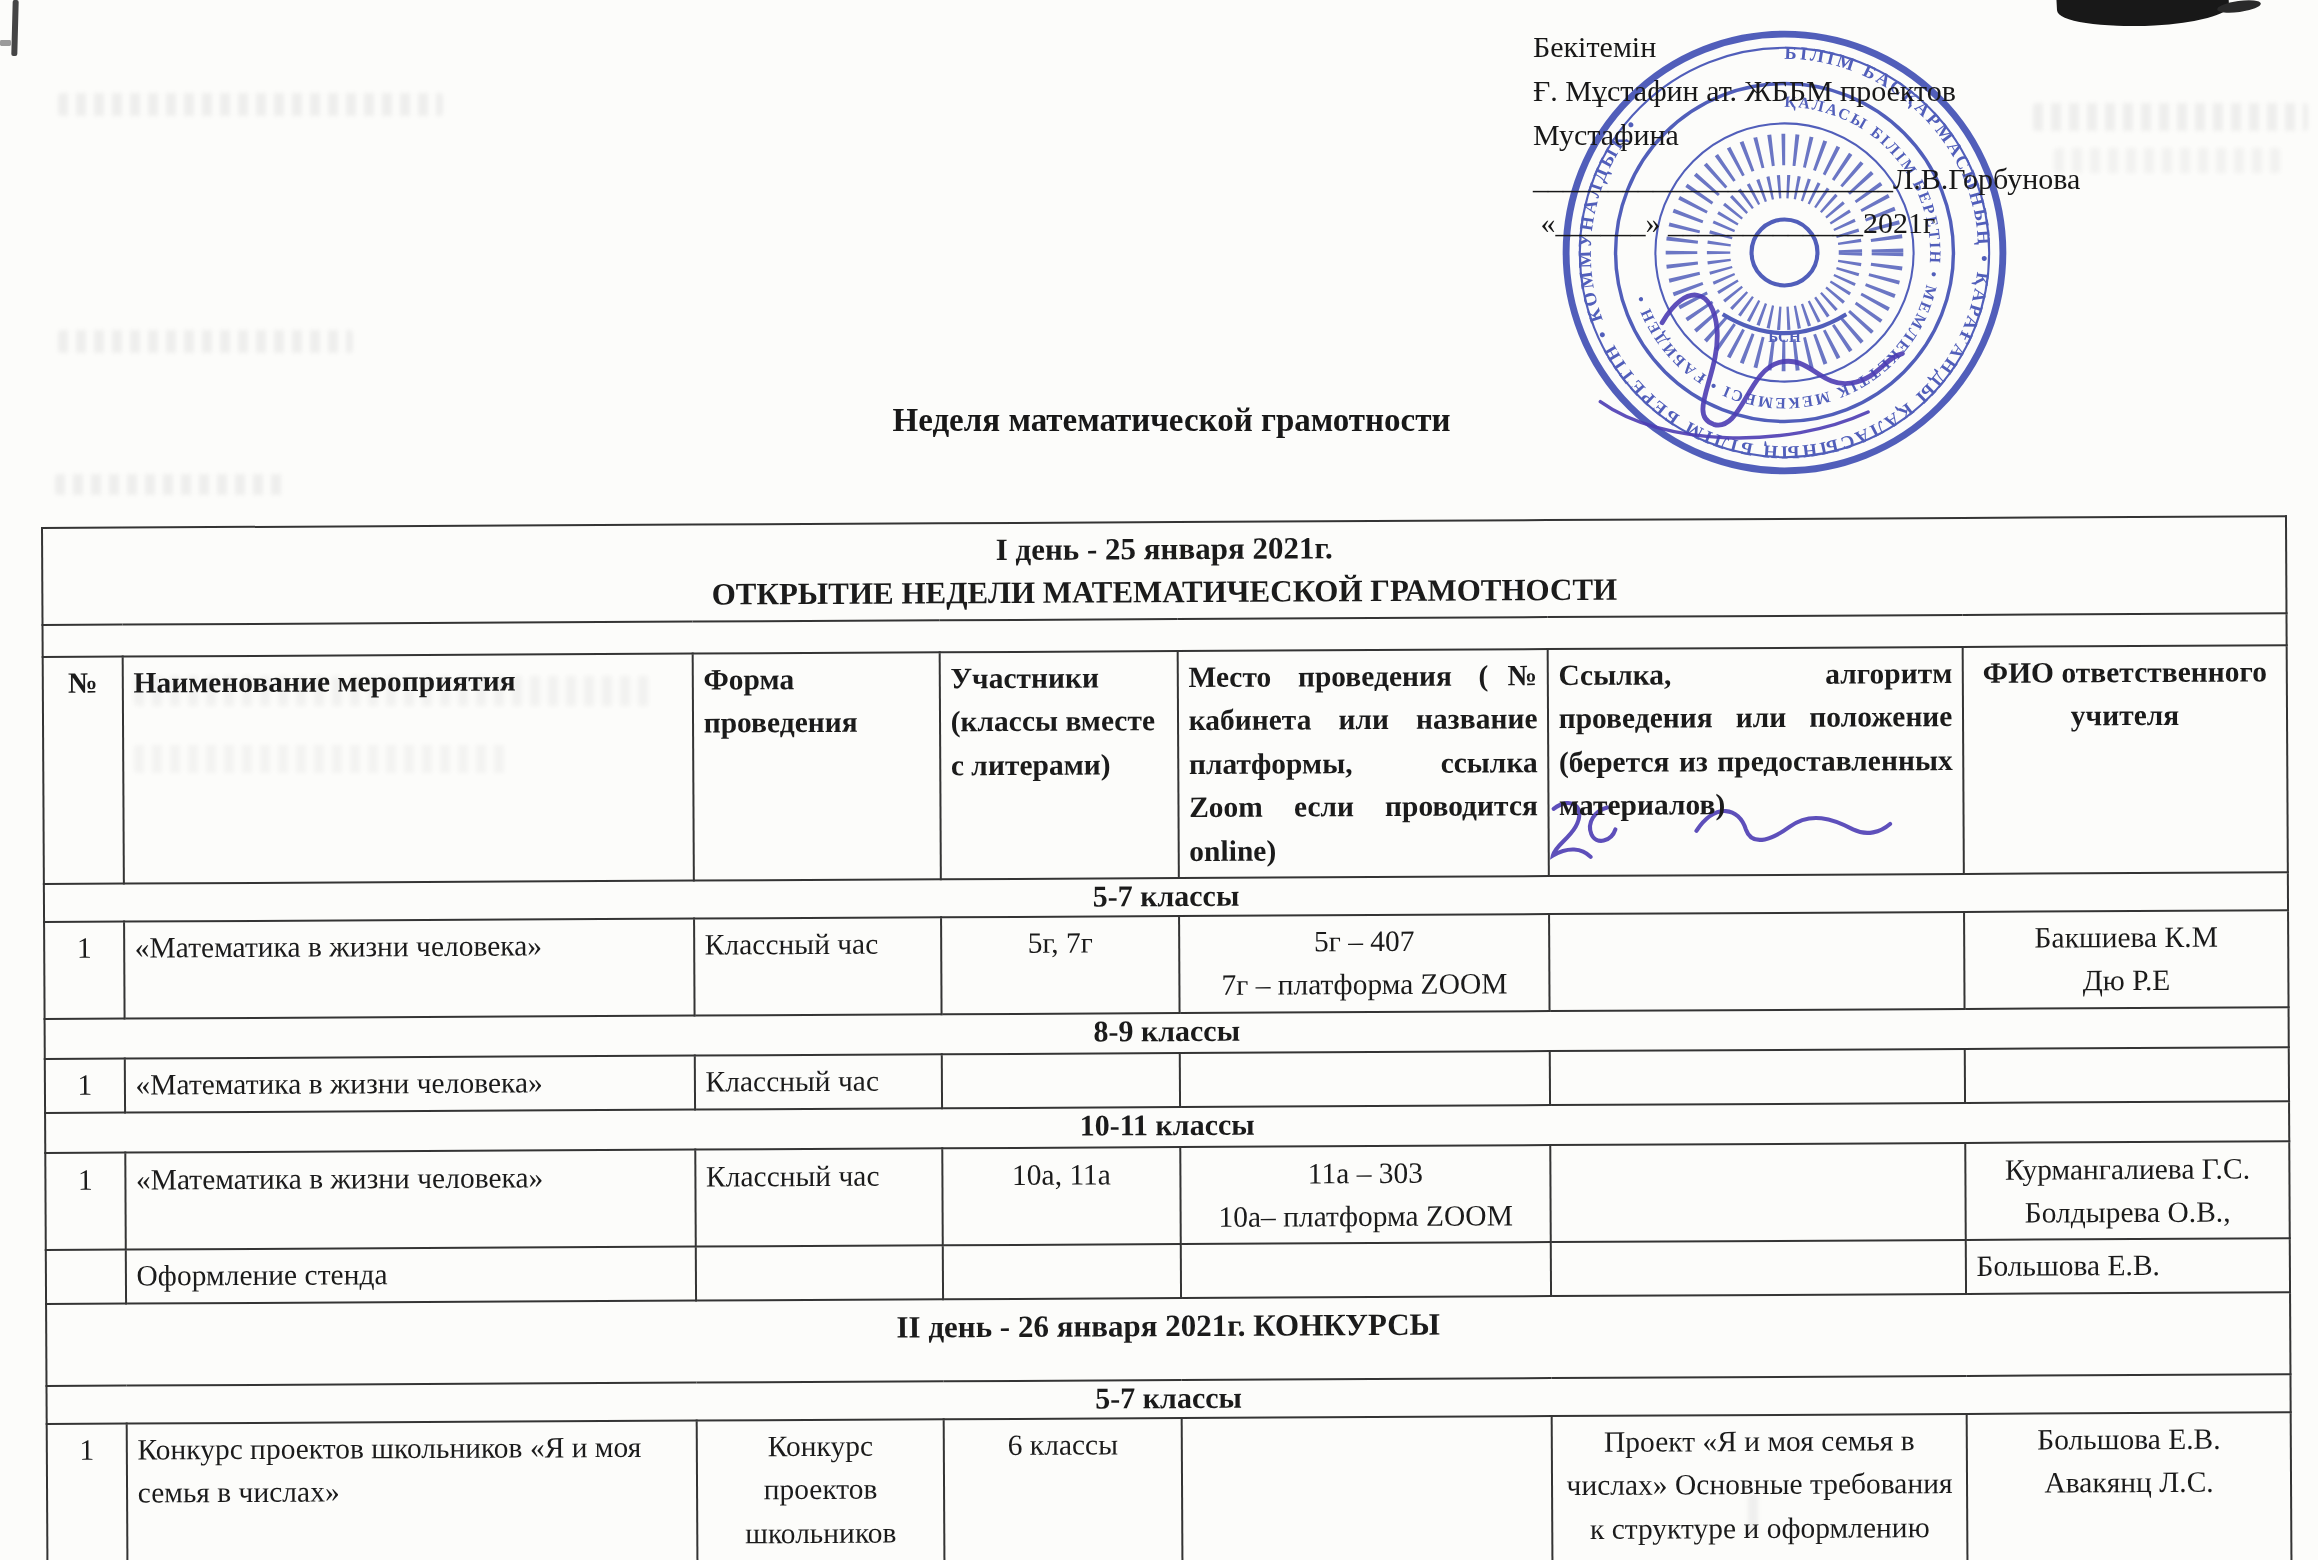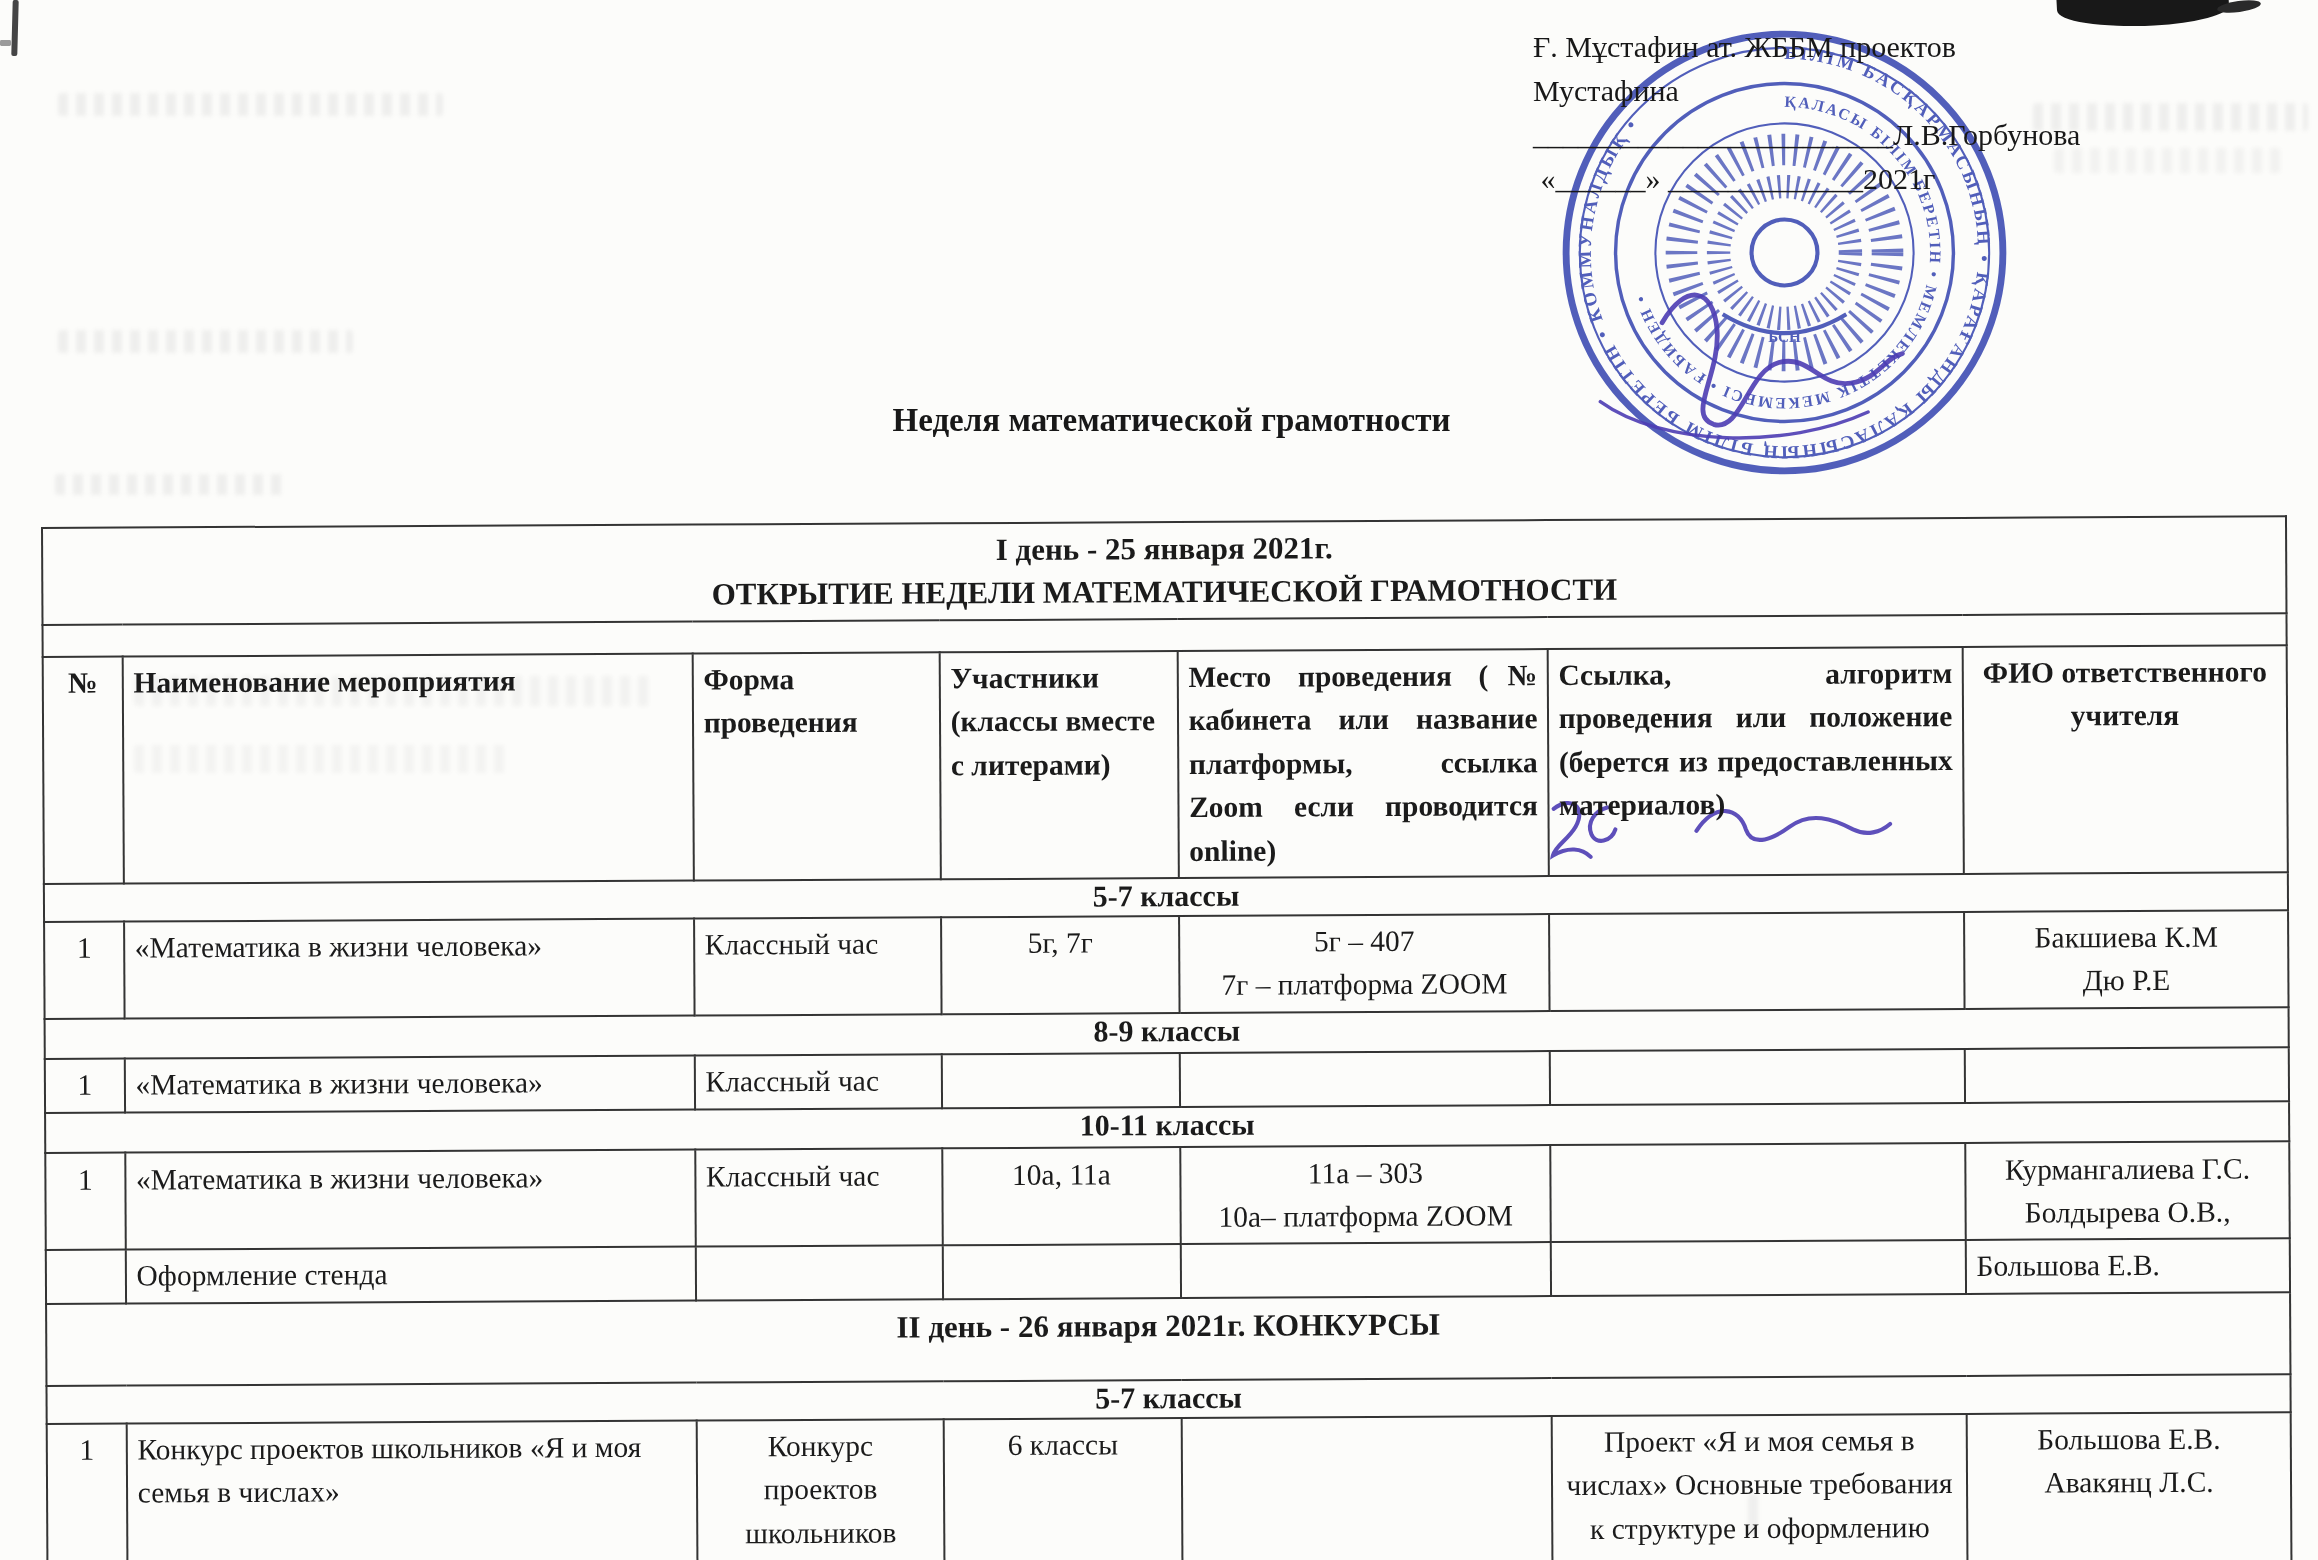--- a/index.html
+++ b/index.html
@@ -96,20 +96,21 @@
     </text>
     <circle cx="340" cy="340" r="188" fill="none" stroke="#2b3cb0" stroke-width="3"></circle>
     <circle cx="340" cy="340" r="150" fill="none" stroke="#2b3cb0" stroke-width="46" stroke-dasharray="5 13" opacity=".85"></circle>
     <circle cx="340" cy="340" r="96" fill="none" stroke="#2b3cb0" stroke-width="34" stroke-dasharray="4 9" opacity=".85"></circle>
     <circle cx="340" cy="340" r="48" fill="none" stroke="#2b3cb0" stroke-width="6"></circle>
     <path d="M 250,430 q 90,55 180,0" fill="none" stroke="#2b3cb0" stroke-width="6"></path>
     <text x="340" y="470" text-anchor="middle" font-family="Liberation Serif, DejaVu Serif, serif" font-size="22" font-weight="bold" fill="#2b3cb0">БСН</text>
   </svg>
 
   <div class="approval">
+    <div class="ln">Бекітемін</div>
     <div class="ln">Ғ. Мұстафин ат. ЖББМ проектов</div>
     <div class="ln">Мустафина</div>
     <div class="ln"><span>________________________</span><span>Л.В.Горбунова</span></div>
     <div class="ln">&nbsp;<span>«</span><span>______</span><span>»</span>&nbsp;<span>_____________</span><span>2021г</span></div>
   </div>
 
   <svg class="sig-layer" viewBox="0 0 3376 2272">
     <g fill="none" stroke="#4d3db4" stroke-width="7" stroke-linecap="round" opacity=".9">
       <path d="M 2420,470 C 2455,410 2495,420 2500,480 C 2505,545 2455,605 2495,618 C 2535,630 2545,540 2590,528 C 2635,516 2650,565 2695,558 C 2735,552 2745,520 2770,515"></path>
       <path d="M 2330,585 C 2420,650 2600,655 2720,600" stroke-width="5"></path>

